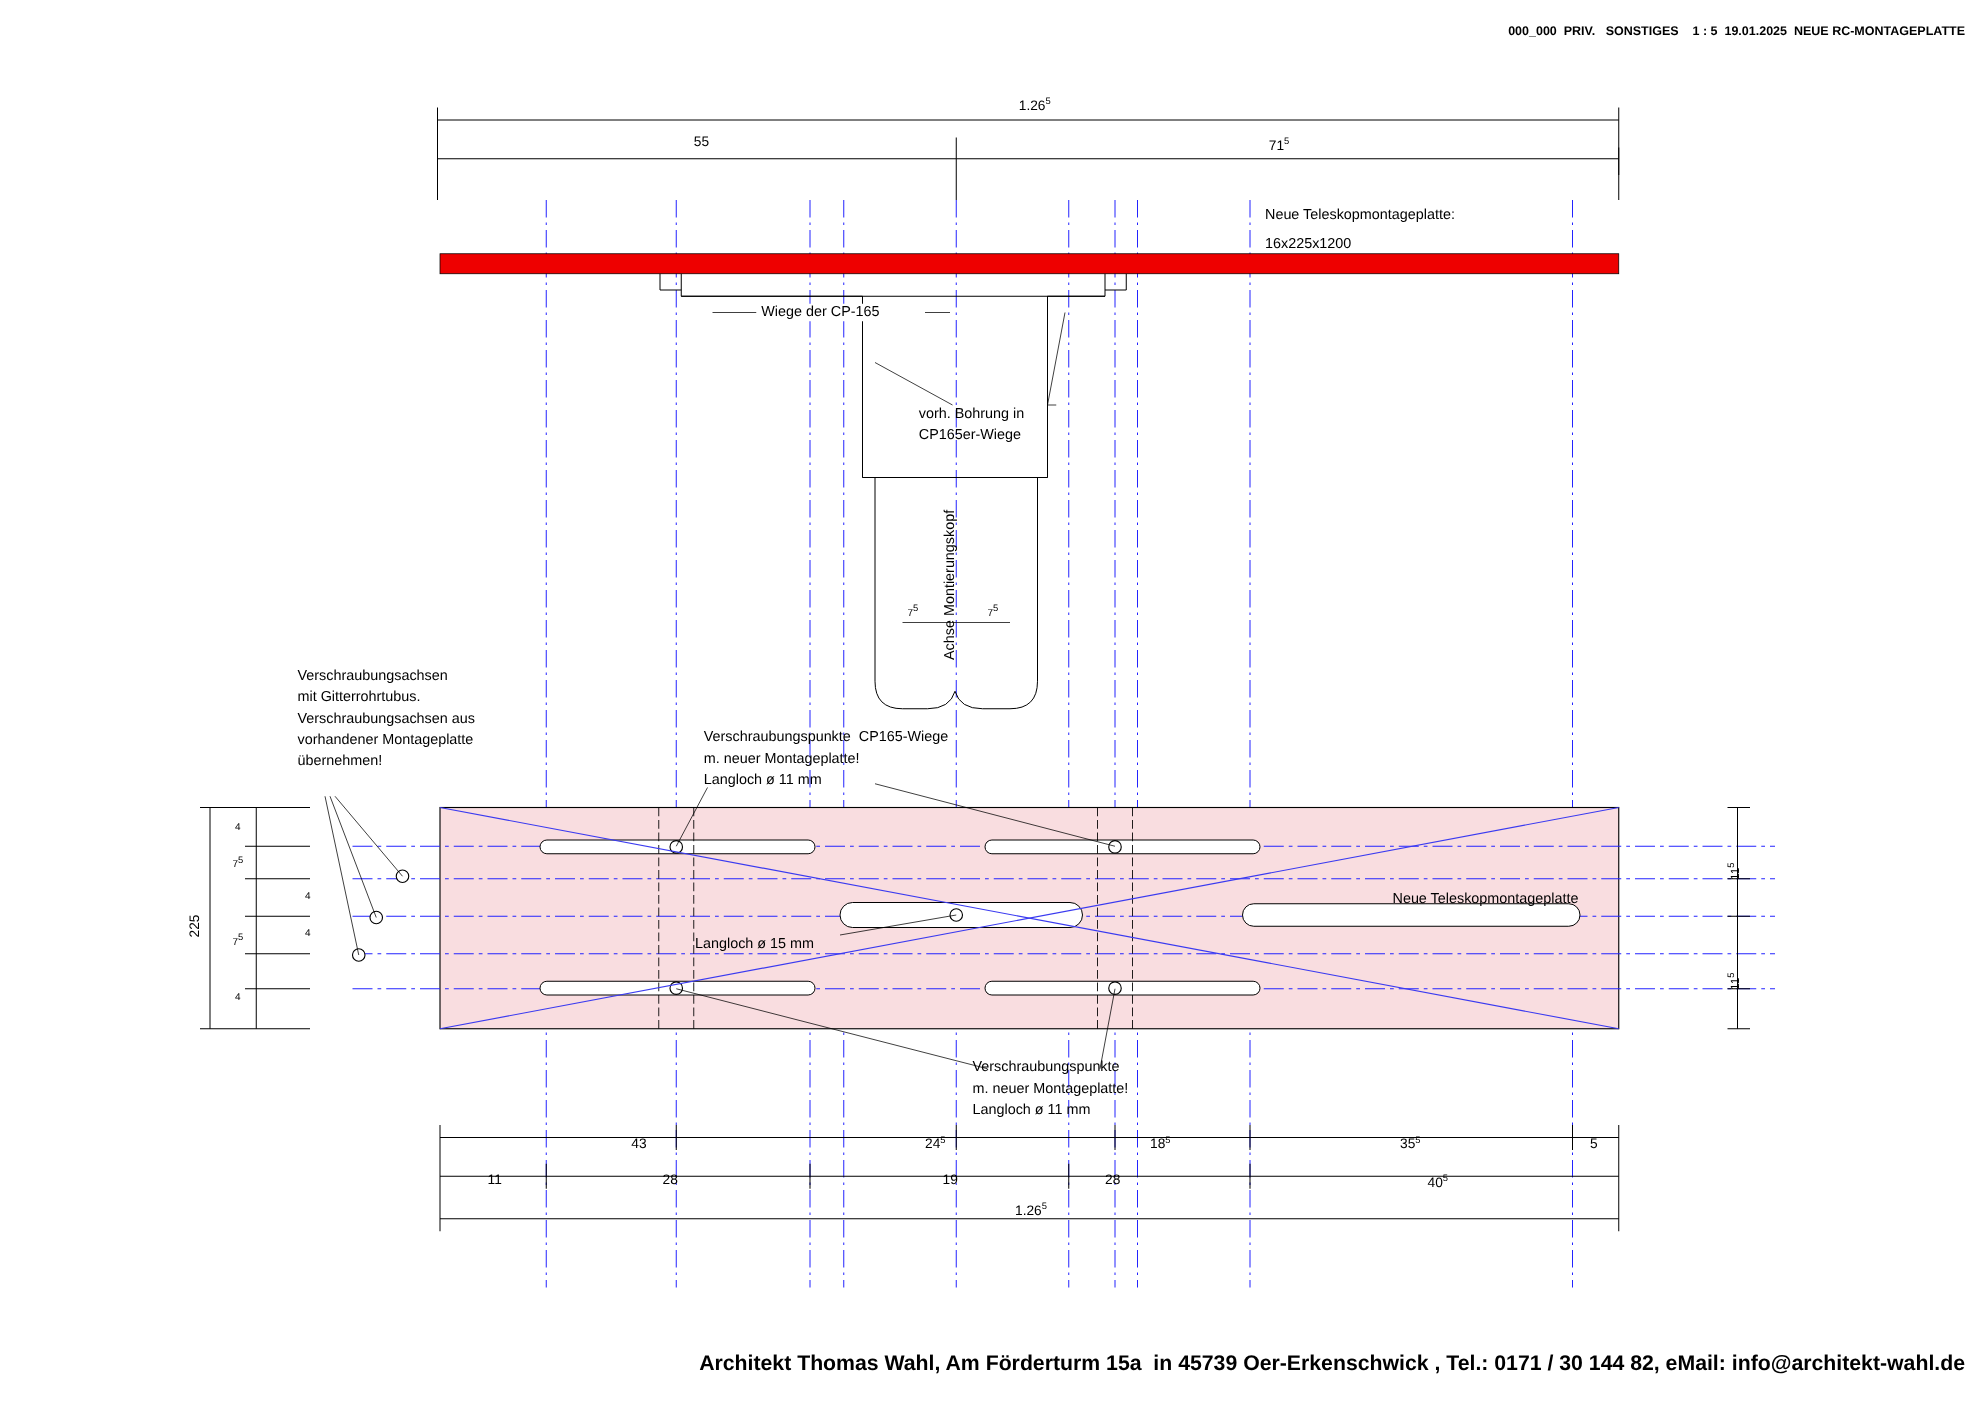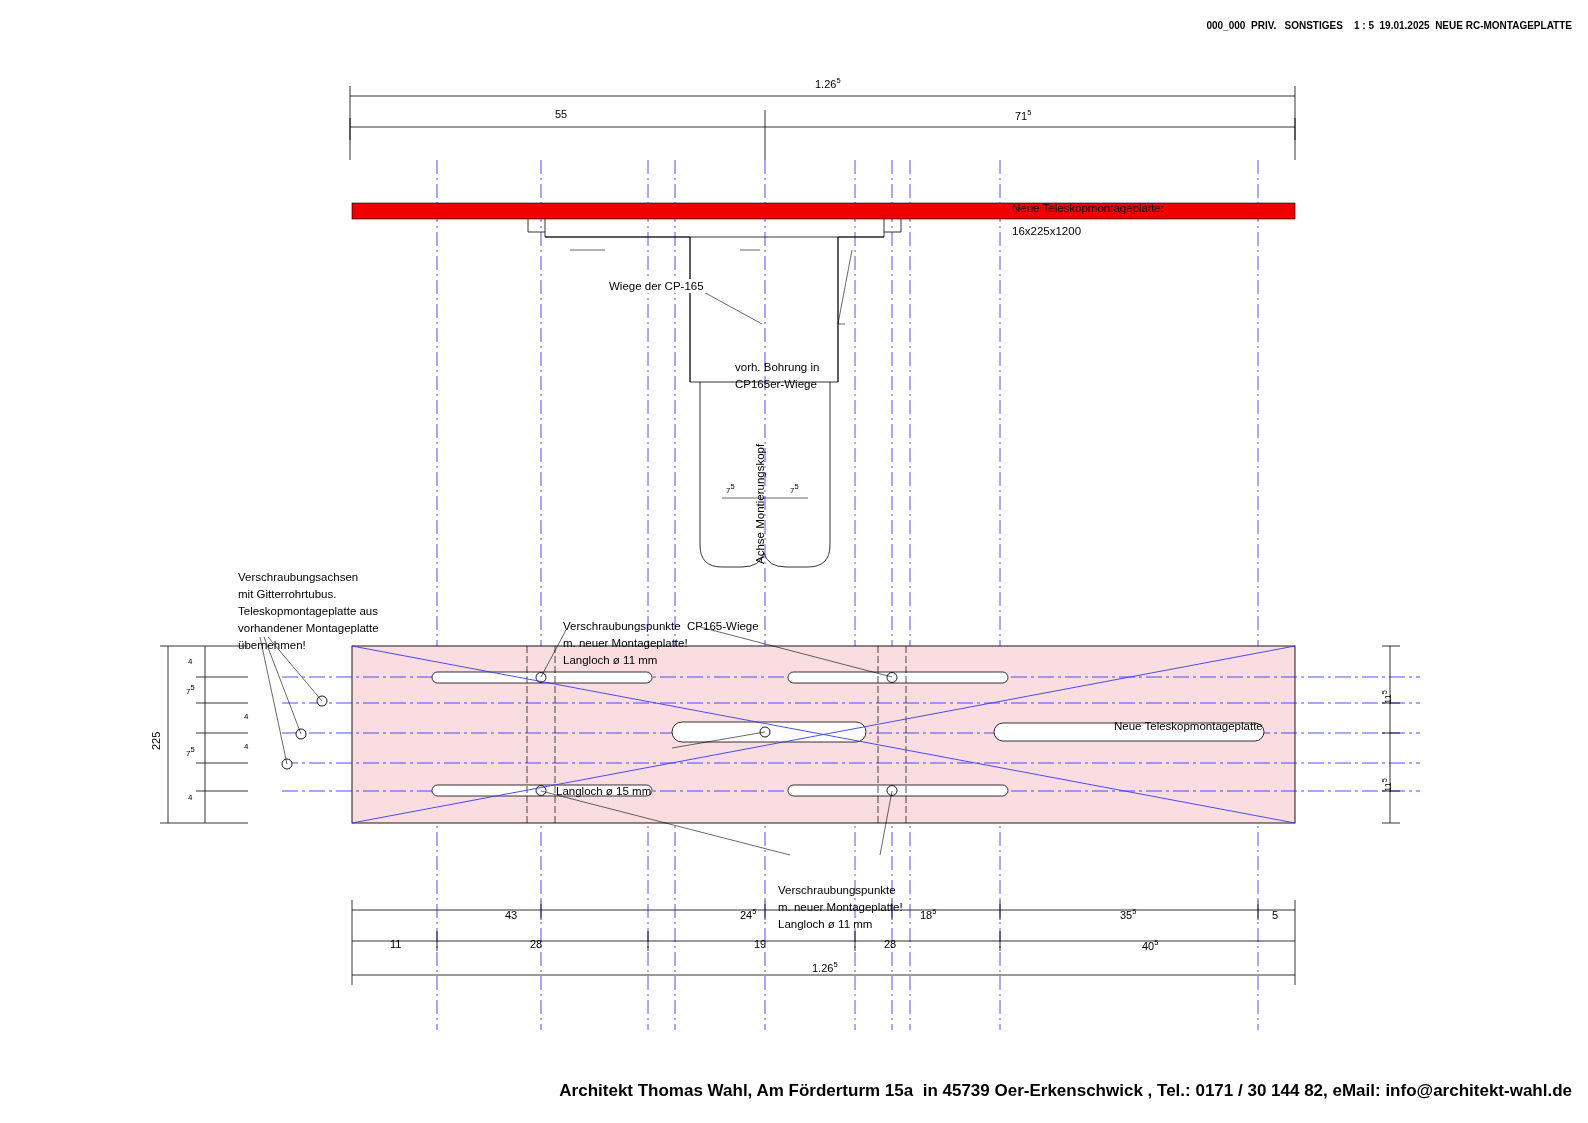--- a/index.html
+++ b/index.html
@@ -1,19 +1,19 @@
 <!DOCTYPE html>
 <html><head>
 <meta charset="utf-8">
 <style>
   html,body{margin:0;padding:0;background:#ffffff;}
   body{width:1588px;height:1123px;position:relative;overflow:hidden;
        font-family:"Liberation Sans", sans-serif;color:#000;}
   .abs{position:absolute;}
-  .txt{font-size:11.5px;line-height:1.25;white-space:pre;margin-top:36px;}
+  .txt{font-size:11.5px;line-height:1.25;white-space:pre;}
   .txt-sm{font-size:9.5px;white-space:pre;}
   .txt-xs{font-size:8px;white-space:pre;}
   .hdr{font-size:10px;font-weight:bold;white-space:pre;}
   .ftr{font-size:17px;font-weight:bold;white-space:pre;}
   svg{position:absolute;left:0;top:0;}
   .ln{stroke:#000;stroke-width:0.8;fill:none;}
   .lnthin{stroke:#000;stroke-width:0.6;fill:none;}
   .cl{stroke:#2323ff;stroke-width:0.8;fill:none;
       stroke-dasharray:14 4 2 4;}
   .cl2{stroke:#2323ff;stroke-width:0.8;fill:none;
@@ -209,35 +209,35 @@
 
 <div class="abs txt" style="left:740px;top:398px;width:16px;height:140px;">
   <div class="vert" style="position:absolute;left:13px;top:130px;transform:rotate(-90deg);white-space:nowrap;font-size:11.5px;">Achse Montierungskopf</div>
 </div>
 
 <div class="abs txt-xs" style="left:726px;top:482px;"><span>7</span><span class="sup">5</span></div>
 <div class="abs txt-xs" style="left:790px;top:482px;"><span>7</span><span class="sup">5</span></div>
 
 <div class="abs txt" style="left:238px;top:534px;"><span>Verschraubungsachsen</span></div>
 <div class="abs txt" style="left:238px;top:551px;"><span>mit Gitterrohrtubus.</span></div>
-<div class="abs txt" style="left:238px;top:568px;"><span>Teleskopmontageplatte aus</span></div>
+<div class="abs txt" style="left:238px;top:568px;"><span>Verschraubungsachsen aus</span></div>
 <div class="abs txt" style="left:238px;top:585px;"><span>vorhandener Montageplatte</span></div>
 <div class="abs txt" style="left:238px;top:602px;"><span>übernehmen!</span></div>
 
 <div class="abs txt" style="left:563px;top:583px;"><span>Verschraubungspunkte  CP165-Wiege</span></div>
 <div class="abs txt" style="left:563px;top:600px;"><span>m. neuer Montageplatte!</span></div>
 <div class="abs txt" style="left:563px;top:617px;"><span>Langloch ø 11 mm</span></div>
 
 <div class="abs txt" style="left:556px;top:748px;"><span>Langloch ø 15 mm</span></div>
 
 <div class="abs txt" style="left:778px;top:847px;"><span>Verschraubungspunkte</span></div>
 <div class="abs txt" style="left:778px;top:864px;"><span>m. neuer Montageplatte!</span></div>
 <div class="abs txt" style="left:778px;top:881px;"><span>Langloch ø 11 mm</span></div>
 
-<div class="abs txt" style="left:1090px;top:683px;padding-left:24px;"><span>Neue Teleskopmontageplatte</span></div>
+<div class="abs txt" style="left:1090px;top:712px;padding-left:24px;"><span>Neue Teleskopmontageplatte</span></div>
 
 <div class="abs txt-sm" style="left:140px;top:712px;width:18px;height:40px;">
   <div class="vert" style="position:absolute;left:10px;top:38px;transform:rotate(-90deg);white-space:nowrap;font-size:11px;">225</div>
 </div>
 <div class="abs txt-xs" style="left:188px;top:657px;"><span>4</span></div>
 <div class="abs txt-xs" style="left:186px;top:683px;"><span>7</span><span class="sup">5</span></div>
 <div class="abs txt-xs" style="left:244px;top:712px;"><span>4</span></div>
 <div class="abs txt-xs" style="left:186px;top:745px;"><span>7</span><span class="sup">5</span></div>
 <div class="abs txt-xs" style="left:244px;top:742px;"><span>4</span></div>
 <div class="abs txt-xs" style="left:188px;top:793px;"><span>4</span></div>

